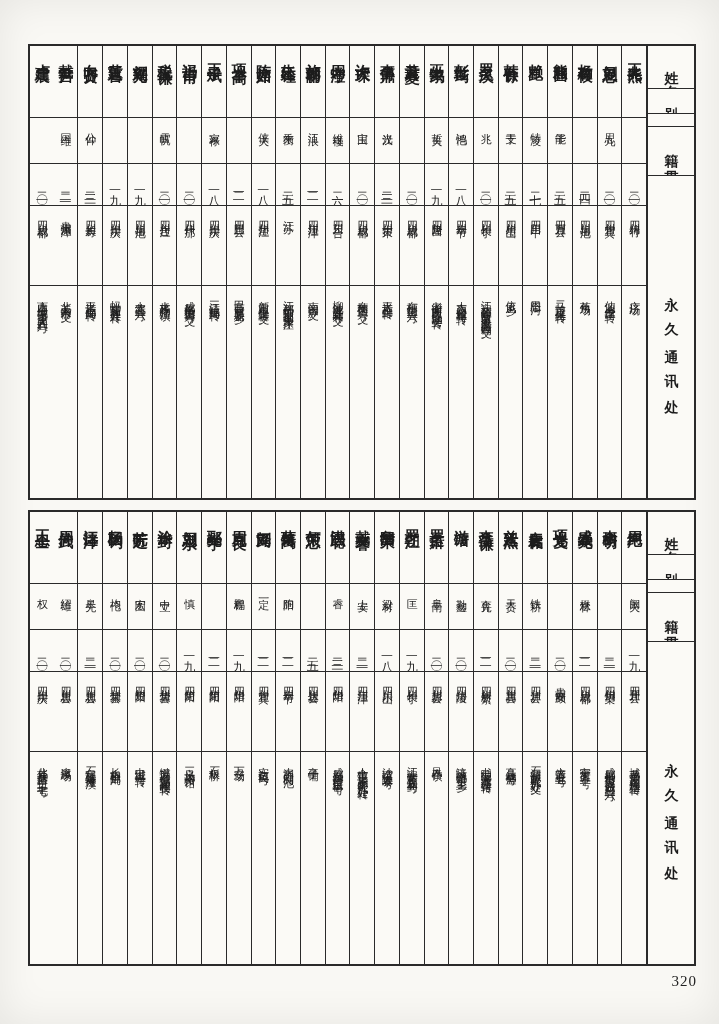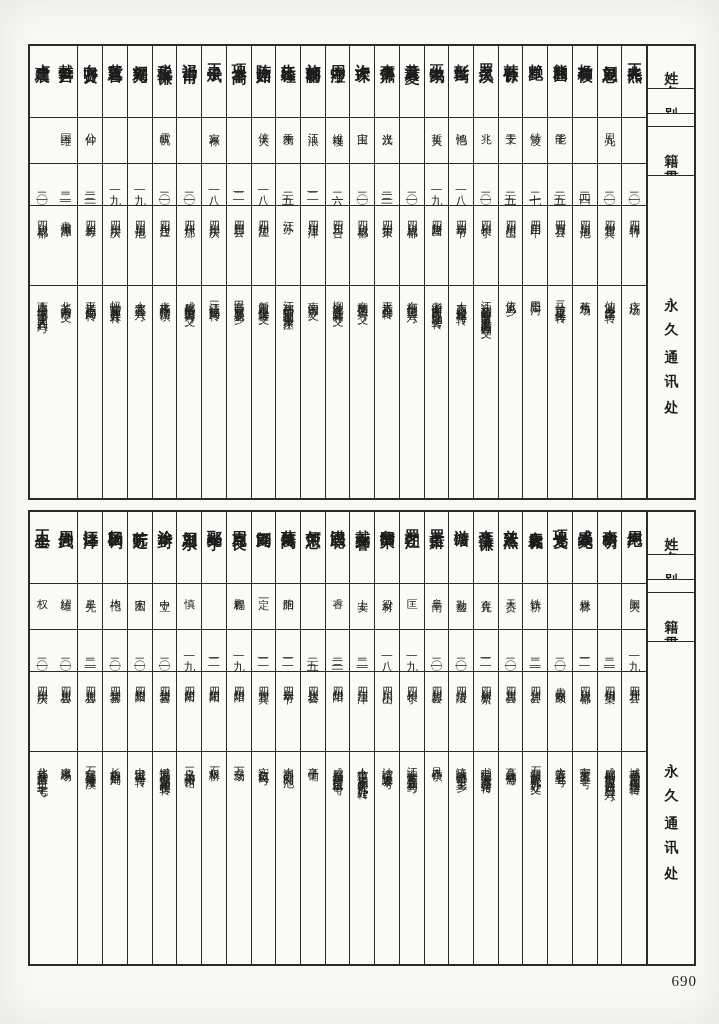--- a/index.html
+++ b/index.html
@@ -965,14 +965,14 @@
           <span class="vtext">二〇</span>
         </div>
         <div class="cell c-origin">
           <span class="vtext">四川崇庆</span>
         </div>
         <div class="cell c-address">
           <span class="vtext">北外辰居路二百二十七号</span>
         </div>
       </div>
     </div>
-  <div class="page-number">690</div>
+  <div class="page-number">320</div>
 </div>
 
 </body></html>

